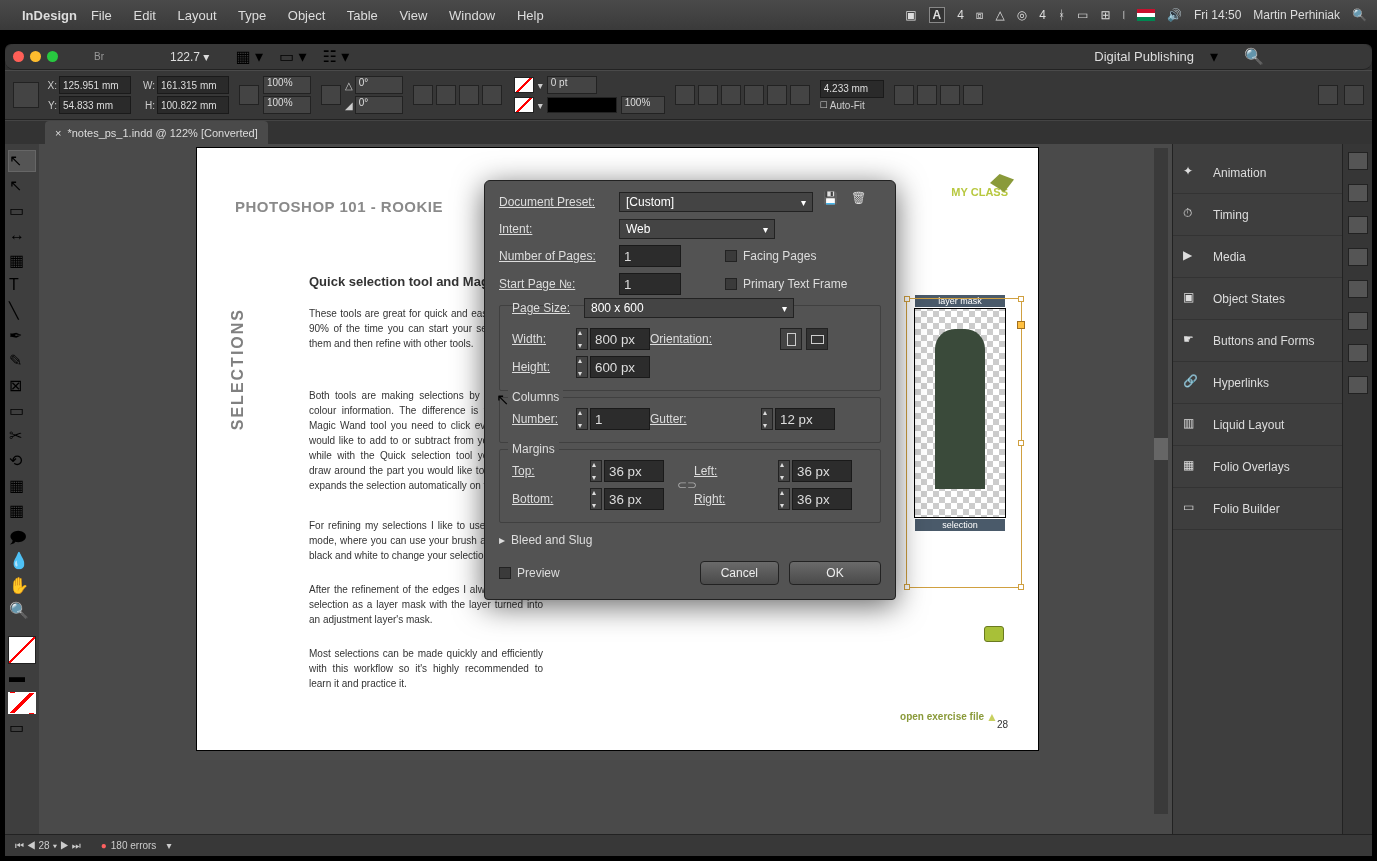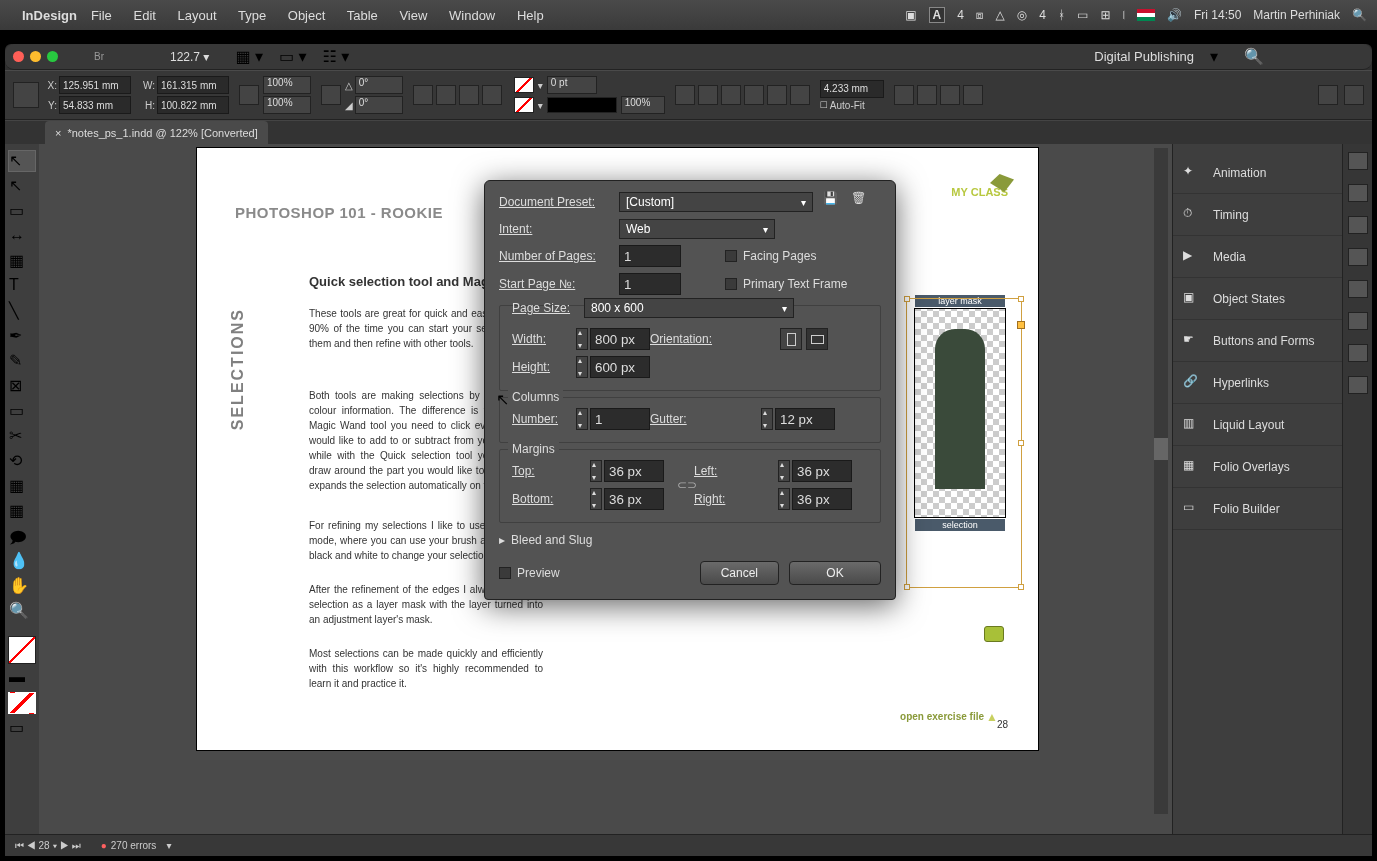--- a/index.html
+++ b/index.html
@@ -25,21 +25,21 @@
 .cb-pct{width:48px;height:18px;background:#444;border:1px solid #222;color:#ddd;font-size:10px;padding:0 3px;}
 .cb-ic{width:20px;height:20px;background:#444;border:1px solid #222;}
 .doc-tab{height:24px;background:#333;border-top:1px solid #444;display:flex;align-items:center;padding-left:40px;}
 .doc-tab-item{background:#4a4a4a;height:24px;display:flex;align-items:center;padding:0 10px;color:#ddd;font-size:11px;border-radius:4px 4px 0 0;}
 .workspace{position:absolute;top:100px;left:0;right:0;bottom:22px;display:flex;background:#4a4a4a;}
 .toolbar-left{width:34px;background:#3e3e3e;display:flex;flex-direction:column;padding-top:6px;align-items:center;gap:3px;}
 .tool{width:28px;height:22px;border:1px solid transparent;position:relative;}
 .tool.sel{background:#555;border-color:#666;}
 .canvas-area{flex:1;position:relative;background:#4a4a4a;overflow:hidden;}
 .page{position:absolute;left:158px;top:4px;width:841px;height:602px;background:#fff;box-shadow:0 0 0 1px #000;}
-.page-title{position:absolute;left:38px;top:56px;font-size:15px;font-weight:700;color:#8a8a8a;letter-spacing:0.5px;}
+.page-title{position:absolute;left:38px;top:50px;font-size:15px;font-weight:700;color:#8a8a8a;letter-spacing:0.5px;}
 .section-vert{position:absolute;left:32px;top:160px;font-size:16px;font-weight:700;color:#808080;writing-mode:vertical-rl;transform:rotate(180deg);letter-spacing:2px;}
 .subtitle{position:absolute;left:112px;top:126px;font-size:13px;font-weight:700;color:#333;}
 .body-text{position:absolute;left:112px;width:234px;font-size:10px;color:#333;line-height:1.5;text-align:justify;}
 .page-footer{position:absolute;right:30px;bottom:20px;font-size:10px;color:#333;}
 .exercise-link{position:absolute;right:54px;bottom:28px;font-size:10px;font-weight:700;color:#8a9a3a;}
 .exercise-ar{position:absolute;right:40px;bottom:26px;color:#c8d060;font-size:12px;}
 .img-frame{position:absolute;border:1px solid #000;}
 .sel-handles{position:absolute;border:1px solid #d0a040;}
 .sel-handles .h{position:absolute;width:6px;height:6px;background:#fff;border:1px solid #d0a040;}
 .yellow-dot{position:absolute;width:8px;height:8px;background:#ffc040;border:1px solid #a07020;}
@@ -333,21 +333,21 @@
         <div></div>
         <div></div>
         <div></div>
       </div>
     </div>
   </div>
 
   <div class="status-bar">
     <span>⏮ ◀ <span>28</span> ▾ ▶ ⏭</span>
     <span style="margin-left:20px;color:#ff6060;">●</span>
-    <span style="margin-left:4px;">270 errors</span>
+    <span style="margin-left:4px;">180 errors</span>
     <span style="margin-left:10px;">▾</span>
   </div>
 </div>
 
 <div class="modal">
   <div class="modal-body">
     <div class="m-row">
       <span class="m-label" style="width:114px;">Document Preset:</span>
       <div class="m-dd" style="width:194px;">
           <span>[Custom]</span>

